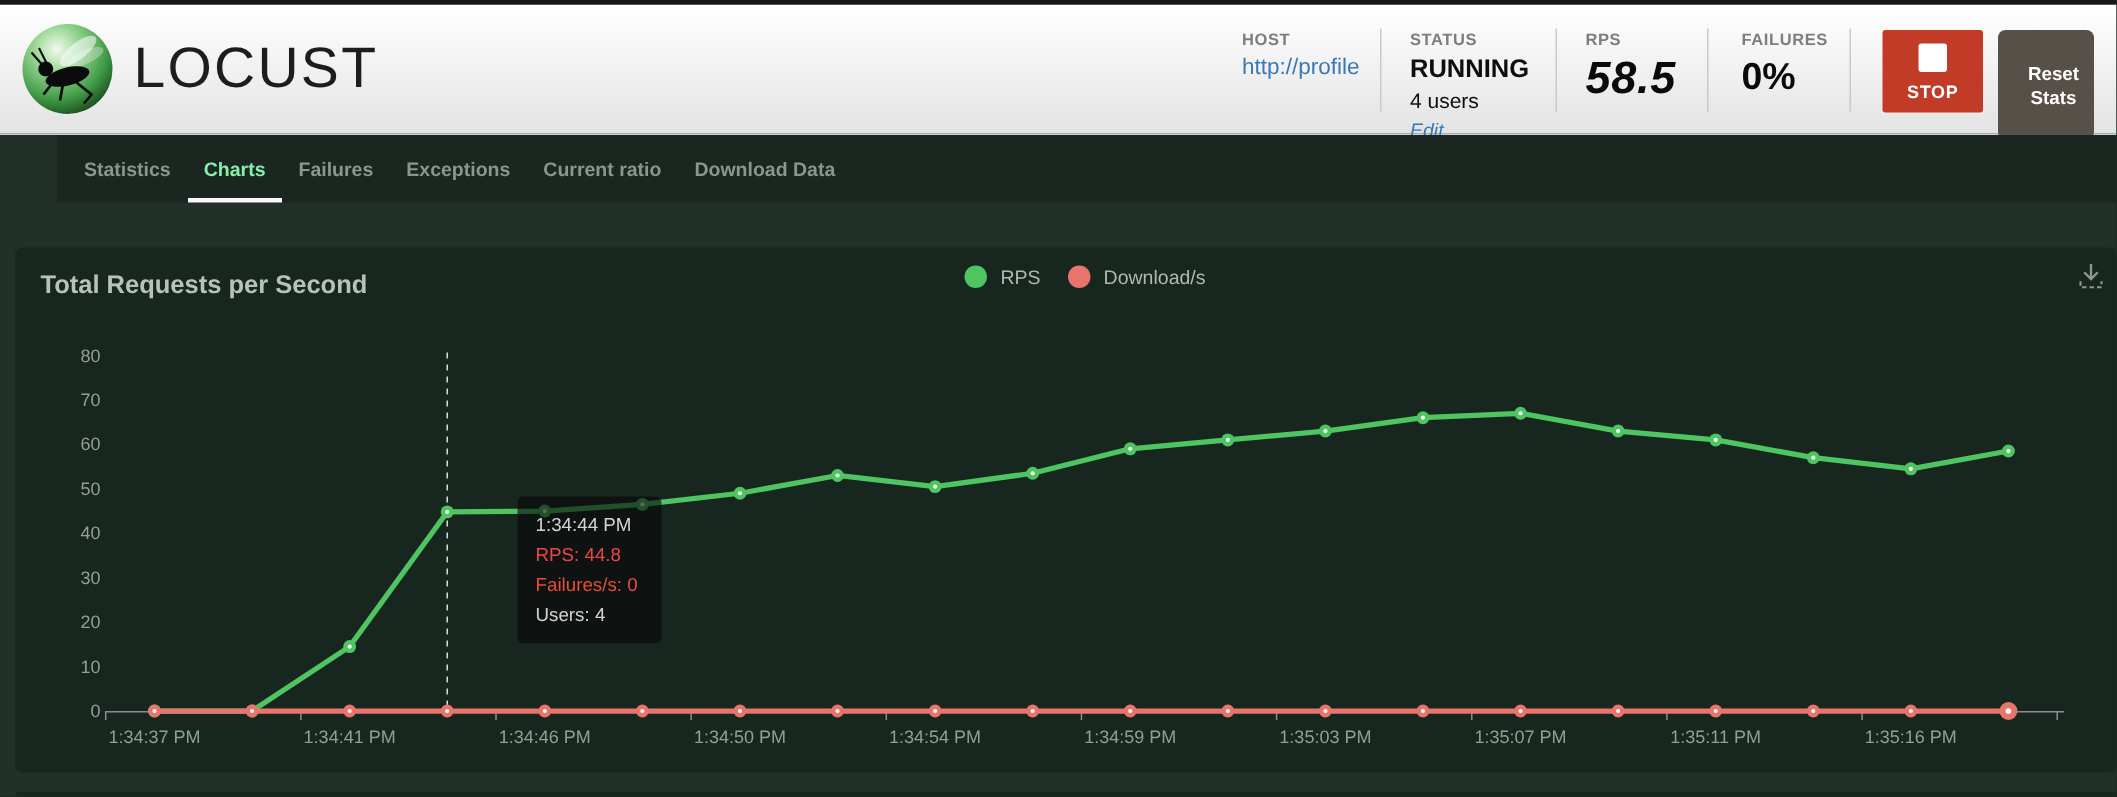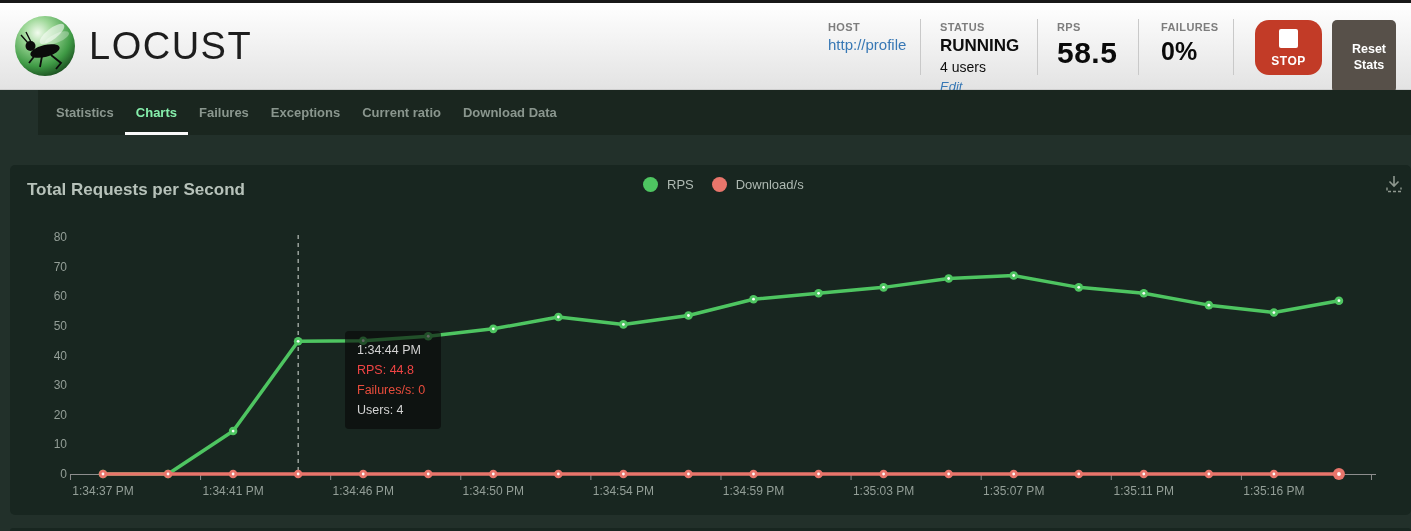--- a/index.html
+++ b/index.html
@@ -22,25 +22,25 @@
   .logo-text { font-size:38px; font-weight:300; letter-spacing:1.5px; color:#1d1d1d; }
   .vsep { position:absolute; top:16px; width:1px; height:56px; background:#c9c9c9; }
   .sep1{left:920px;} .sep2{left:1037px;} .sep3{left:1138px;} .sep4{left:1233px;}
   .stat { position:absolute; top:18px; }
   .stat-host{left:828px;} .stat-status{left:940px;} .stat-rps{left:1057px;} .stat-failures{left:1161px;}
   .stat-label { font-size:11px; font-weight:bold; color:#7d7d7d; letter-spacing:.4px; margin-bottom:3px; }
   .stat-link { font-size:15px; color:#3878b5; text-decoration:none; cursor:pointer; display:inline-block; }
   .stat-value-lg { font-size:17px; font-weight:bold; color:#0e0e0e; }
   .stat-sub { font-size:14px; color:#0e0e0e; margin-top:3px; }
   .stat-edit { font-size:13px; color:#3878b5; margin-top:4px; cursor:pointer; display:inline-block;font-style:italic; }
-  .stat-number { font-size:30px; font-weight:bold; color:#0a0a0a; margin-top:1px; letter-spacing:.5px;}
+  .stat-number { font-size:30px; font-weight:bold; color:#0a0a0a; margin-top:1px; letter-spacing:.5px;font-style:italic;}
   .stat-pct { font-size:25px; font-weight:bold; color:#0a0a0a; margin-top:4px; }
   .stop-btn {
     position:absolute; left:1255px; top:17px; width:67px; height:55px;
-    background:#c23b27; border:none; border-radius:14px; cursor:pointer;
+    background:#c23b27; border:none; border-radius:2px; cursor:pointer;
     display:flex; flex-direction:column; align-items:center; justify-content:space-between;
     padding:9px 0 7px;
   }
   .stop-square { width:19px; height:19px; background:#ffffff; border-radius:2px; }
   .stop-label { color:#fff; font-size:12px; font-weight:bold; letter-spacing:.5px; font-family:"Liberation Sans",sans-serif; }
   .reset-btn {
     position:absolute; left:1332px; top:17px; width:64px; height:73px;
     background:#575049; border:none; border-radius:5px; cursor:pointer;
     color:#fff; font-size:12.5px; font-weight:bold; line-height:16px; text-align:center;
     font-family:"Liberation Sans",sans-serif;

